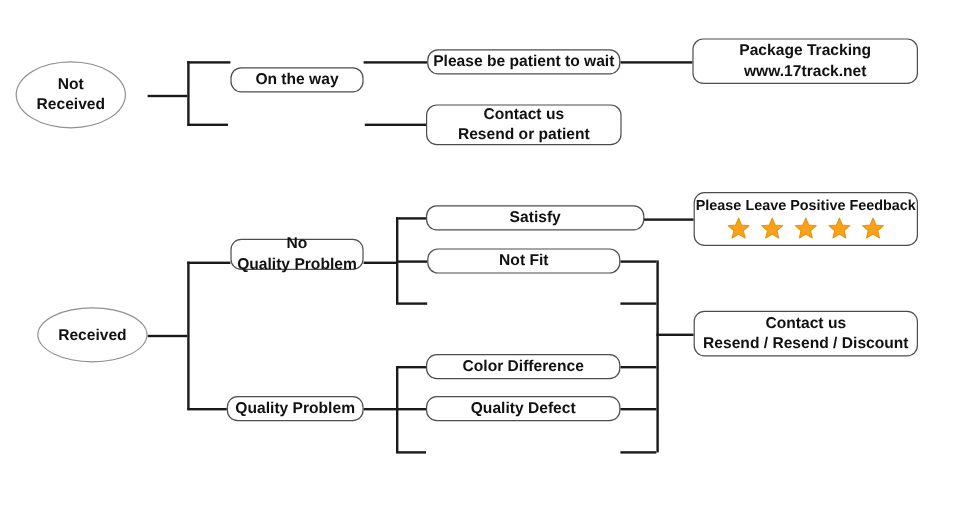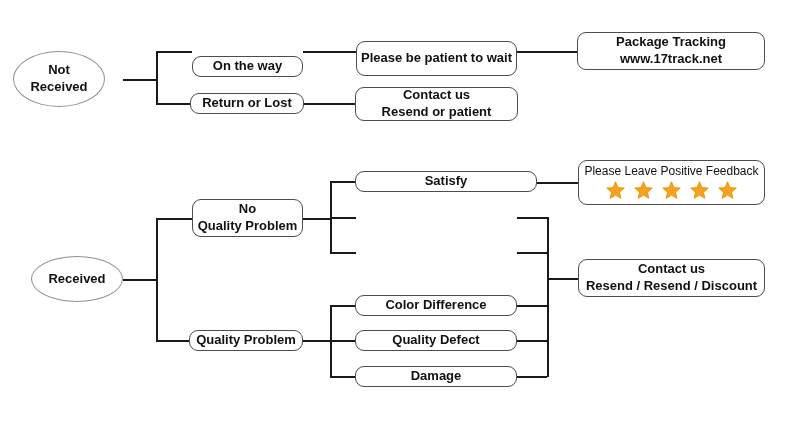--- a/index.html
+++ b/index.html
@@ -37,21 +37,21 @@
     text-align: center;
     padding: 0 2px;
   }
   .ellipse {
     border-radius: 50%;
     border: 1.3px solid var(--ellipse-border);
   }
   .hl, .vl { position: absolute; background: var(--line); }
   .hl { height: 1.5px; }
   .vl { width: 1.5px; }
-  .feedback-label { font-size: 12px; font-weight: 400; white-space: nowrap; }
+  .feedback-label { font-size: 12px; font-weight: 700; white-space: nowrap; }
   .star-row { display: flex; gap: 5px; margin-top: 1px; }
   .star-row svg { display: block; }
   .star-row path {
     fill: var(--star-fill);
     stroke: var(--star-stroke);
     stroke-width: 1;
     stroke-linejoin: round;
   }
 </style>
 </head>
@@ -92,51 +92,51 @@
 
   <div class="node ellipse" style="left:13px;top:51px;width:92px;height:56px">
     <span>Not</span>
     <span>Received</span>
   </div>
 
   <div class="node" style="left:192px;top:56px;width:111px;height:21px">
     <span>On the way</span>
   </div>
 
-  <div class="node" style="left:190px;top:93px;width:114px;height:21px">
-    <span>Return or Lost</span>
-  </div>
 
-  <div class="node" style="left:356px;top:41px;width:161px;height:35px">
+  <div class="node" style="left:356px;top:41px;width:161px;height:21px">
     <span>Please be patient to wait</span>
   </div>
 
   <div class="node" style="left:577px;top:32px;width:188px;height:38px">
     <span>Package Tracking</span>
     <span>www.17track.net</span>
   </div>
 
   <div class="node" style="left:355px;top:87px;width:163px;height:34px">
     <span>Contact us</span>
     <span>Resend or patient</span>
   </div>
 
   <div class="node ellipse" style="left:31px;top:256px;width:92px;height:46px">
     <span>Received</span>
   </div>
 
-  <div class="node" style="left:192px;top:199px;width:111px;height:38px">
+  <div class="node" style="left:192px;top:199px;width:111px;height:26px">
     <span>No</span>
     <span>Quality Problem</span>
   </div>
 
   <div class="node" style="left:355px;top:171px;width:182px;height:21px">
     <span>Satisfy</span>
   </div>
 
+  <div class="node" style="left:356px;top:207px;width:161px;height:21px">
+    <span>Not Fit</span>
+  </div>
 
 
   <div class="node" style="left:578px;top:160px;width:187px;height:45px">
     <span class="feedback-label">Please Leave Positive Feedback</span>
     <span class="star-row" id="star-row">
         <svg viewBox="0 0 24 24" width="23" height="21">
           <path d="M12 17.27L18.18 21l-1.64-7.03L22 9.24l-7.19-.61L12 2 9.19 8.63 2 9.24l5.46 4.73L5.82 21z"></path>
         </svg>
         <svg viewBox="0 0 24 24" width="23" height="21">
           <path d="M12 17.27L18.18 21l-1.64-7.03L22 9.24l-7.19-.61L12 2 9.19 8.63 2 9.24l5.46 4.73L5.82 21z"></path>
@@ -158,22 +158,19 @@
   </div>
 
   <div class="node" style="left:355px;top:330px;width:162px;height:21px">
     <span>Quality Defect</span>
   </div>
 
   <div class="node" style="left:355px;top:295px;width:162px;height:21px">
     <span>Color Difference</span>
   </div>
 
-  <div class="node" style="left:355px;top:366px;width:162px;height:21px">
-    <span>Damage</span>
-  </div>
 
   <div class="node" style="left:578px;top:259px;width:187px;height:38px">
     <span>Contact us</span>
     <span>Resend / Resend / Discount</span>
   </div>
 
 </div>
 
 </body></html>

